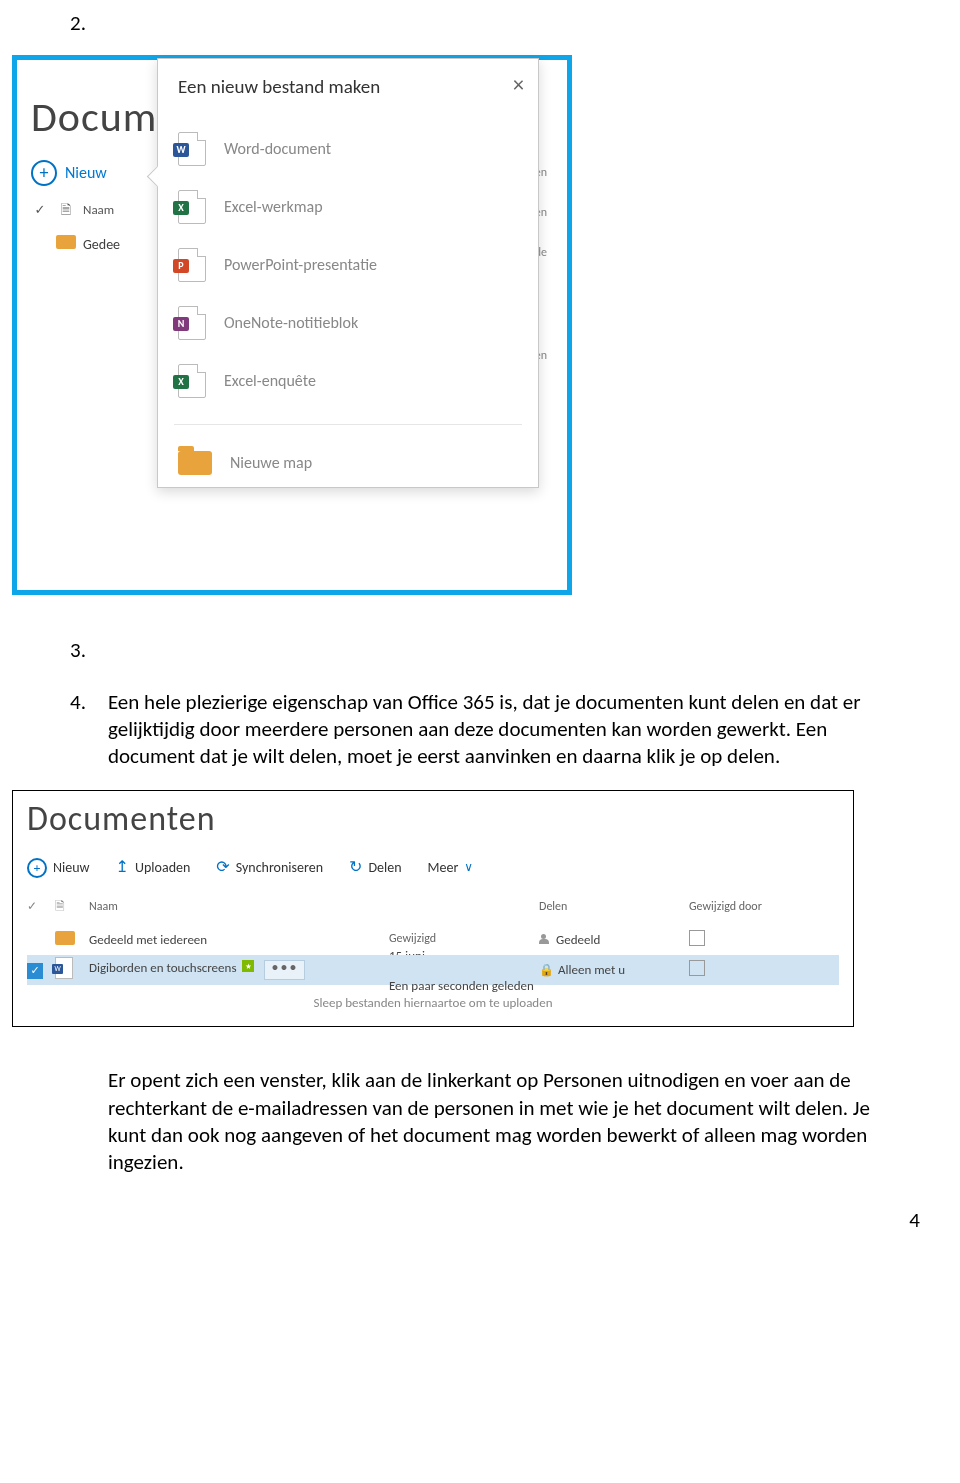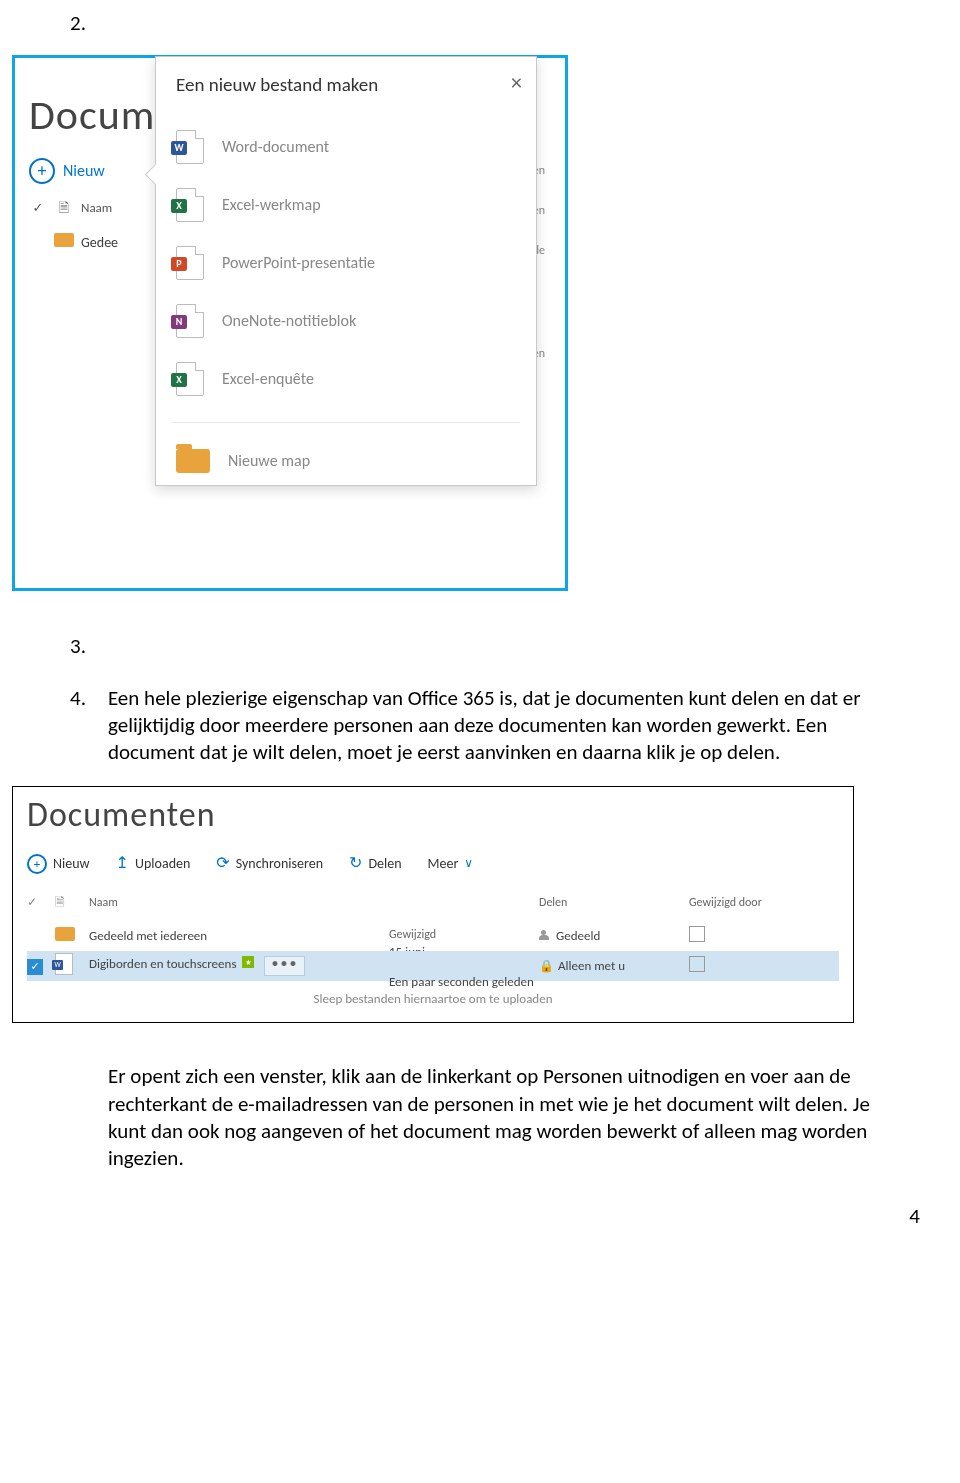--- a/index.html
+++ b/index.html
@@ -1,21 +1,21 @@
 <!DOCTYPE html>
 <html><head>
 <meta charset="utf-8">
 <style>
   html,body{margin:0;padding:0;background:#fff;font-family:Calibri,'Segoe UI',Arial,sans-serif;color:#000;font-size:21px;line-height:1.3;}
   .page{width:960px;margin:0 auto;padding:0 0 40px 0;box-sizing:border-box;}
   .list-item{display:flex;padding:10px 70px 0 70px;}
   .list-num{width:38px;flex:none;}
   .list-body{flex:1;}
   .list-body .b{font-weight:bold;}
-  .screenshot{border:3px solid #0ea5e9;margin:18px 0 32px 12px;background:#fff;position:relative;}
+  .screenshot{border:5px solid #0ea5e9;margin:18px 0 32px 12px;background:#fff;position:relative;}
   
   .shot1{width:550px;height:530px;}
   .docum{position:absolute;left:14px;top:30px;font-size:42px;color:#444;font-weight:300;letter-spacing:1px;}
   .nieuw-btn{position:absolute;left:14px;top:100px;display:flex;align-items:center;color:#0078d4;font-size:16px;}
   .plus-circle{width:22px;height:22px;border:2px solid #0072c6;border-radius:50%;display:flex;align-items:center;justify-content:center;font-size:18px;color:#0072c6;margin-right:8px;line-height:1;}
   .shot1-row1{position:absolute;left:14px;top:142px;display:flex;align-items:center;font-size:13px;color:#555;}
   .check-slot{width:18px;text-align:center;}
   .file-slot{width:34px;text-align:center;}
   .shot1-row2{position:absolute;left:14px;top:175px;display:flex;align-items:center;font-size:14px;color:#404040;}
   .folder-ico{width:20px;height:14px;background:#e8a33d;display:inline-block;border-radius:2px;}

